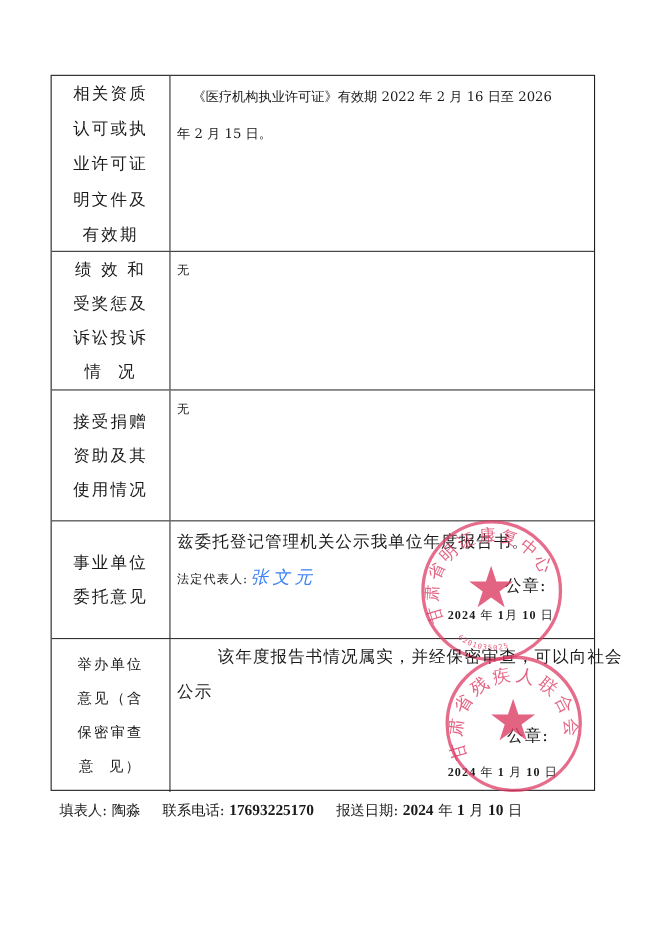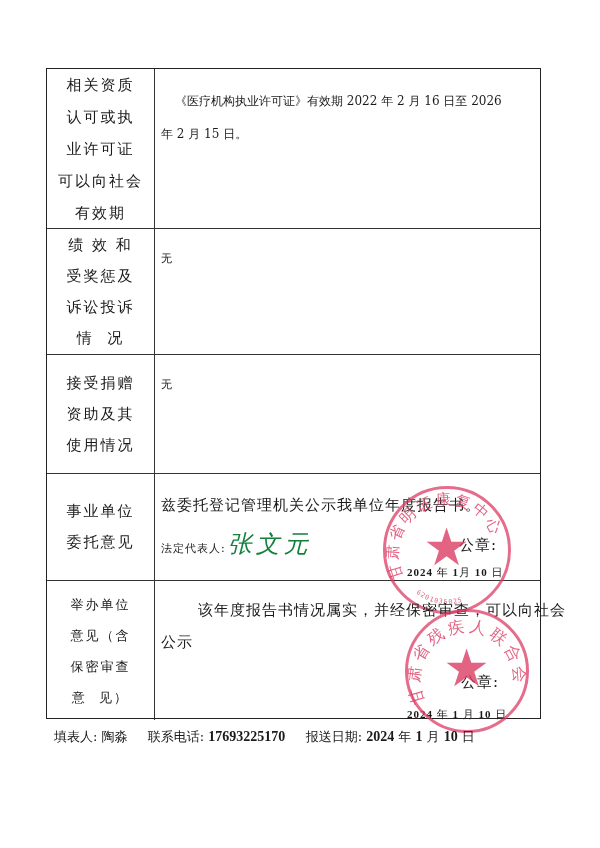--- a/index.html
+++ b/index.html
@@ -48,21 +48,21 @@
       letter-spacing: 2px;
     }
     .label span {
       display: block;
       text-align: center;
       white-space: nowrap;
     }
     .content {
       position: absolute;
       left: 108px;
-      top: 14px;
+      top: 1px;
       right: 0;
       height: 100%;
       box-sizing: border-box;
       padding: 6px 6px 6px 6px;
     }
     .small-text {
       font-size: 12px;
       line-height: 33px;
     }
     .big-text {
@@ -70,23 +70,23 @@
       letter-spacing: 1px;
     }
     .sig-line {
       position: absolute;
       left: 6px;
       font-size: 11px;
     }
     .signature {
       font-family: "DejaVu Serif", serif;
       font-style: italic;
-      font-size: 24px;
+      font-size: 16px;
       letter-spacing: 4px;
-      color: #15803d;
+      color: #3b82f6;
       margin-left: 2px;
     }
     .seal-label {
       position: absolute;
       font-size: 15px;
     }
     .date {
       position: absolute;
       font-size: 11px;
       font-weight: bold;
@@ -133,21 +133,21 @@
 </head>
 <body>
 
 <div class="table">
 
   <div class="row" style="top:0; height:160px;">
     <div class="label" style="line-height:32px;">
       <span>相关资质</span>
       <span>认可或执</span>
       <span>业许可证</span>
-      <span>可以向社会</span>
+      <span>明文件及</span>
       <span>有效期</span>
     </div>
     <div class="content small-text" style="padding-top:2px;">
       <div style="padding-left:14px; white-space:nowrap;">《医疗机构执业许可证》有效期 2022 年 2 月 16 日至 2026</div>
       <div>年 2 月 15 日。</div>
     </div>
   </div>
 
   <div class="row" style="top:160px; height:126px;">
     <div class="label" style="line-height:31px;">

